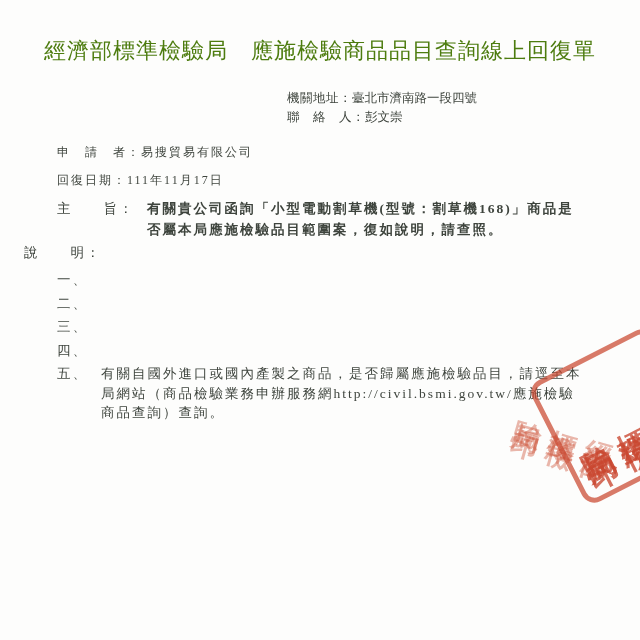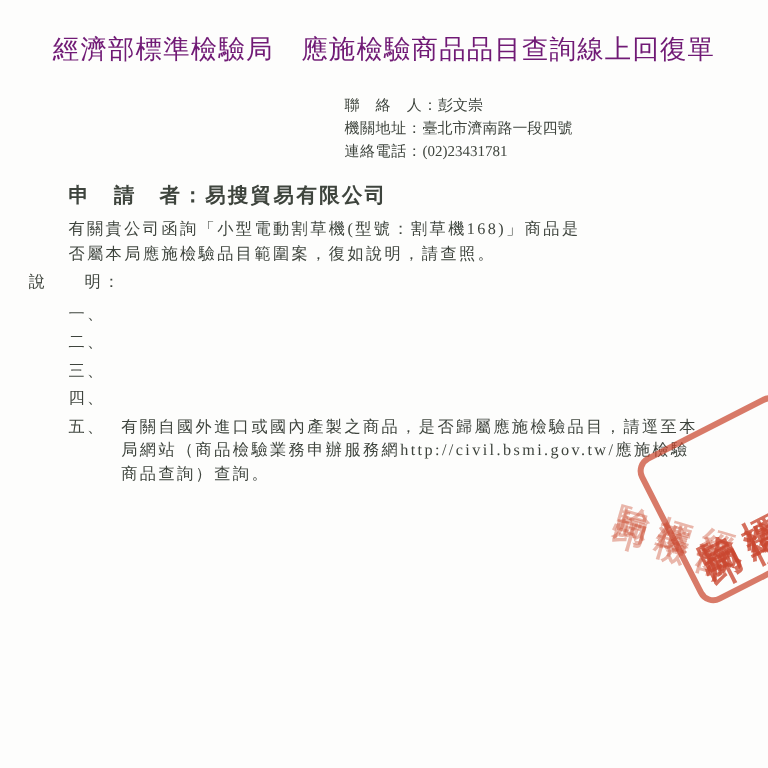--- a/index.html
+++ b/index.html
@@ -6,38 +6,38 @@
   .page {
     position:relative; width:640px; height:640px; margin:0 auto;
     background:#fefefdf
   }
   .page {
     background:#fdfdfc; overflow:hidden;
     color:#3e443d;
     font-family:"Liberation Serif","DejaVu Serif",serif;
   }
   .doc-title {
-    padding-top:26px; text-align:center;
+    padding-top:36px; text-align:center;
     font-size:22px; line-height:30px; letter-spacing:1px;
-    color:#701a75; white-space:nowrap;
+    color:#4d7c0f; white-space:nowrap;
   }
   
   .agency { margin:23px 0 0 287px; font-size:12.5px; line-height:19.2px; }
   .agency-row { white-space:nowrap; }
   .agency-label { letter-spacing:0.5px; }
   
-  .meta { margin:15px 0 0 57px; font-size:17px;font-weight:bold; }
+  .meta { margin:15px 0 0 57px; font-size:12px; }
   .meta-row { margin-bottom:7px; line-height:21px; letter-spacing:2px; white-space:nowrap; }
   
   .labelled-row {
     display:flex; margin-left:57px; font-size:13.5px;
     line-height:21px; letter-spacing:2px;
   }
   .labelled-row .row-label { width:90px; flex:none; }
-  .labelled-row .row-text { width:438px; word-break:break-word; }
+  .labelled-row .row-text { width:438px; word-break:break-word;font-weight:bold; }
   .explain-row { margin-top:2px;margin-left:24px; }
   
   .list { margin:7px 0 0 57px; font-size:13.5px; }
   .list-item { display:flex; margin-bottom:4px; }
   .item-num { width:44px; flex:none; line-height:19.5px; letter-spacing:2px; }
   .item-text { width:483px; line-height:19.5px; letter-spacing:2px; word-break:break-word; }
   
   .seal {
     position:absolute; display:flex; flex-direction:row-reverse;
     align-items:center; justify-content:space-evenly;
@@ -61,37 +61,38 @@
 </style>
 </head>
 <body>
 
 <div class="page">
 
   <div class="doc-title">經濟部標準檢驗局　應施檢驗商品品目查詢線上回復單</div>
 
   <div class="agency">
     <div class="agency-row">
-      <span class="agency-label">聯　絡　人：</span><span>彭文崇</span>
-    </div>
-    <div class="agency-row">
       <span class="agency-label">機關地址：</span><span>臺北市濟南路一段四號</span>
     </div>
     <div class="agency-row">
-      <span class="agency-label">連絡電話：</span><span>(02)23431781</span>
+      <span class="agency-label">聯　絡　人：</span><span>彭文崇</span>
     </div>
   </div>
 
   <div class="meta">
     <div class="meta-row">
       <span>申　請　者：</span><span>易搜貿易有限公司</span>
     </div>
+    <div class="meta-row">
+      <span>回復日期：</span><span>111年11月17日</span>
+    </div>
   </div>
 
   <div class="labelled-row">
+    <span class="row-label">主　　旨：</span>
     <span class="row-text">有關貴公司函詢「小型電動割草機(型號：割草機168)」商品是否屬本局應施檢驗品目範圍案，復如說明，請查照。</span>
   </div>
 
   <div class="labelled-row explain-row">
     <span class="row-label">說　　明：</span>
     <span class="row-text"></span>
   </div>
 
   <div class="list">
     <div class="list-item">

